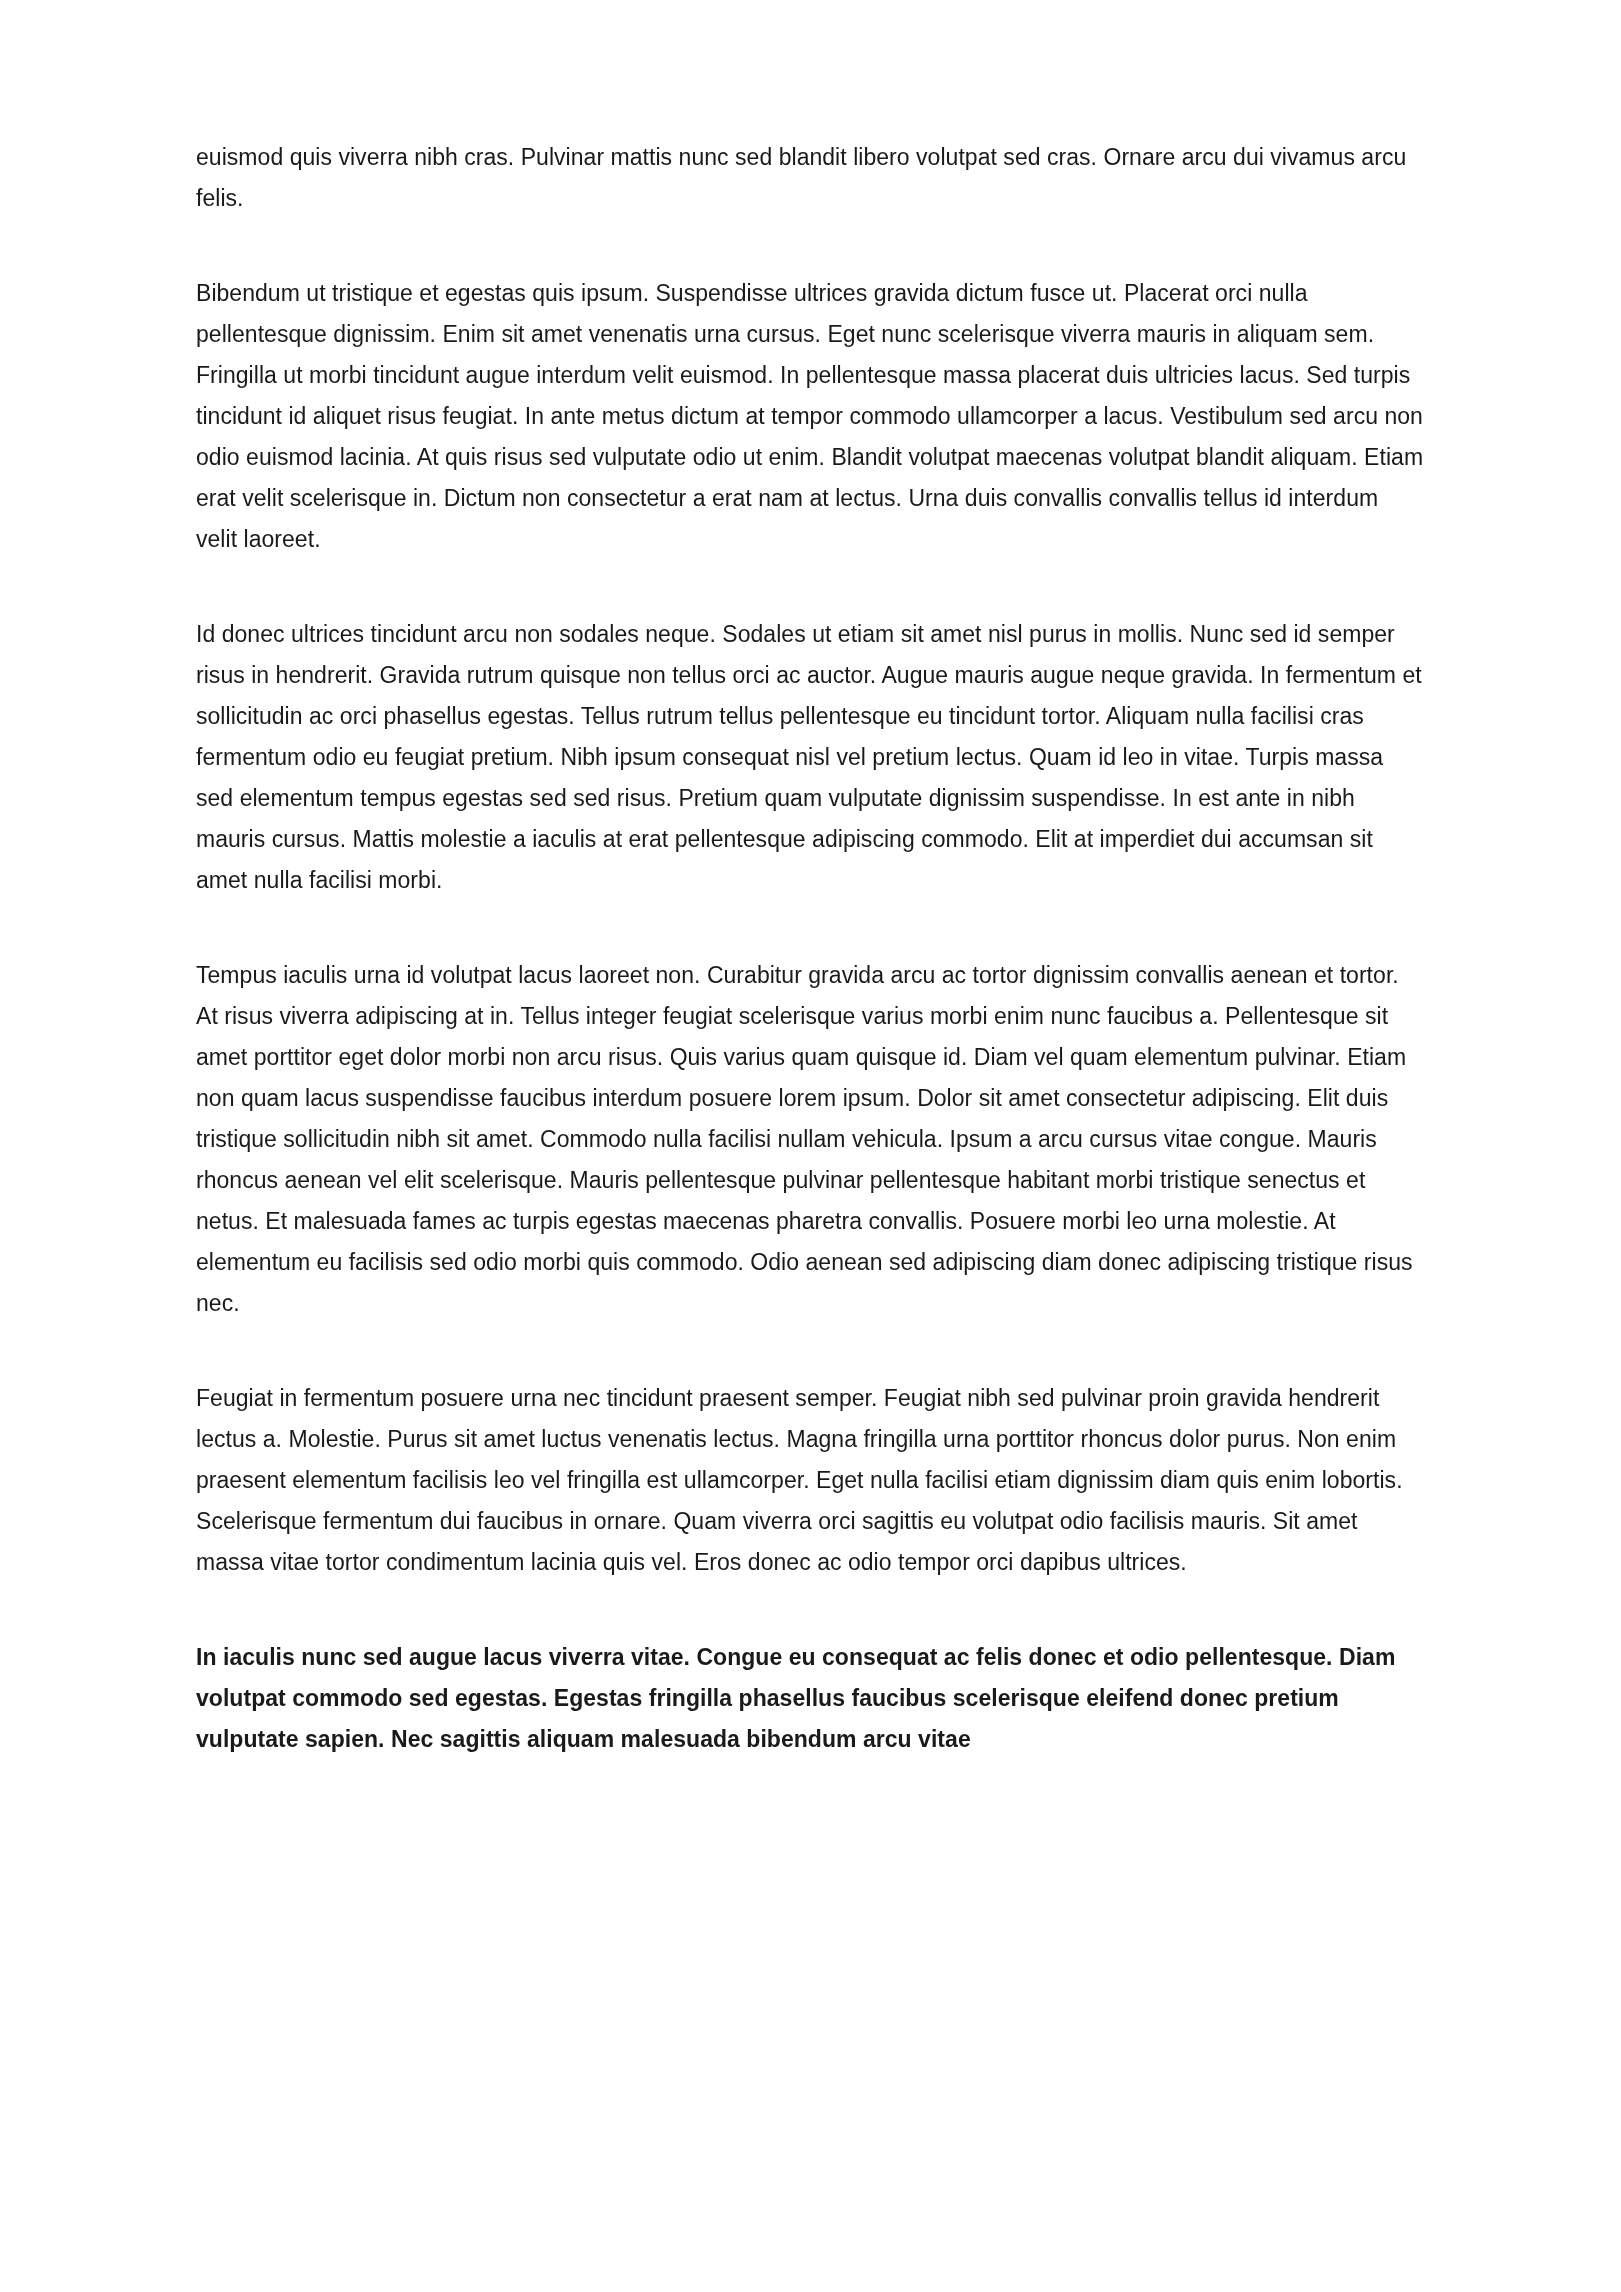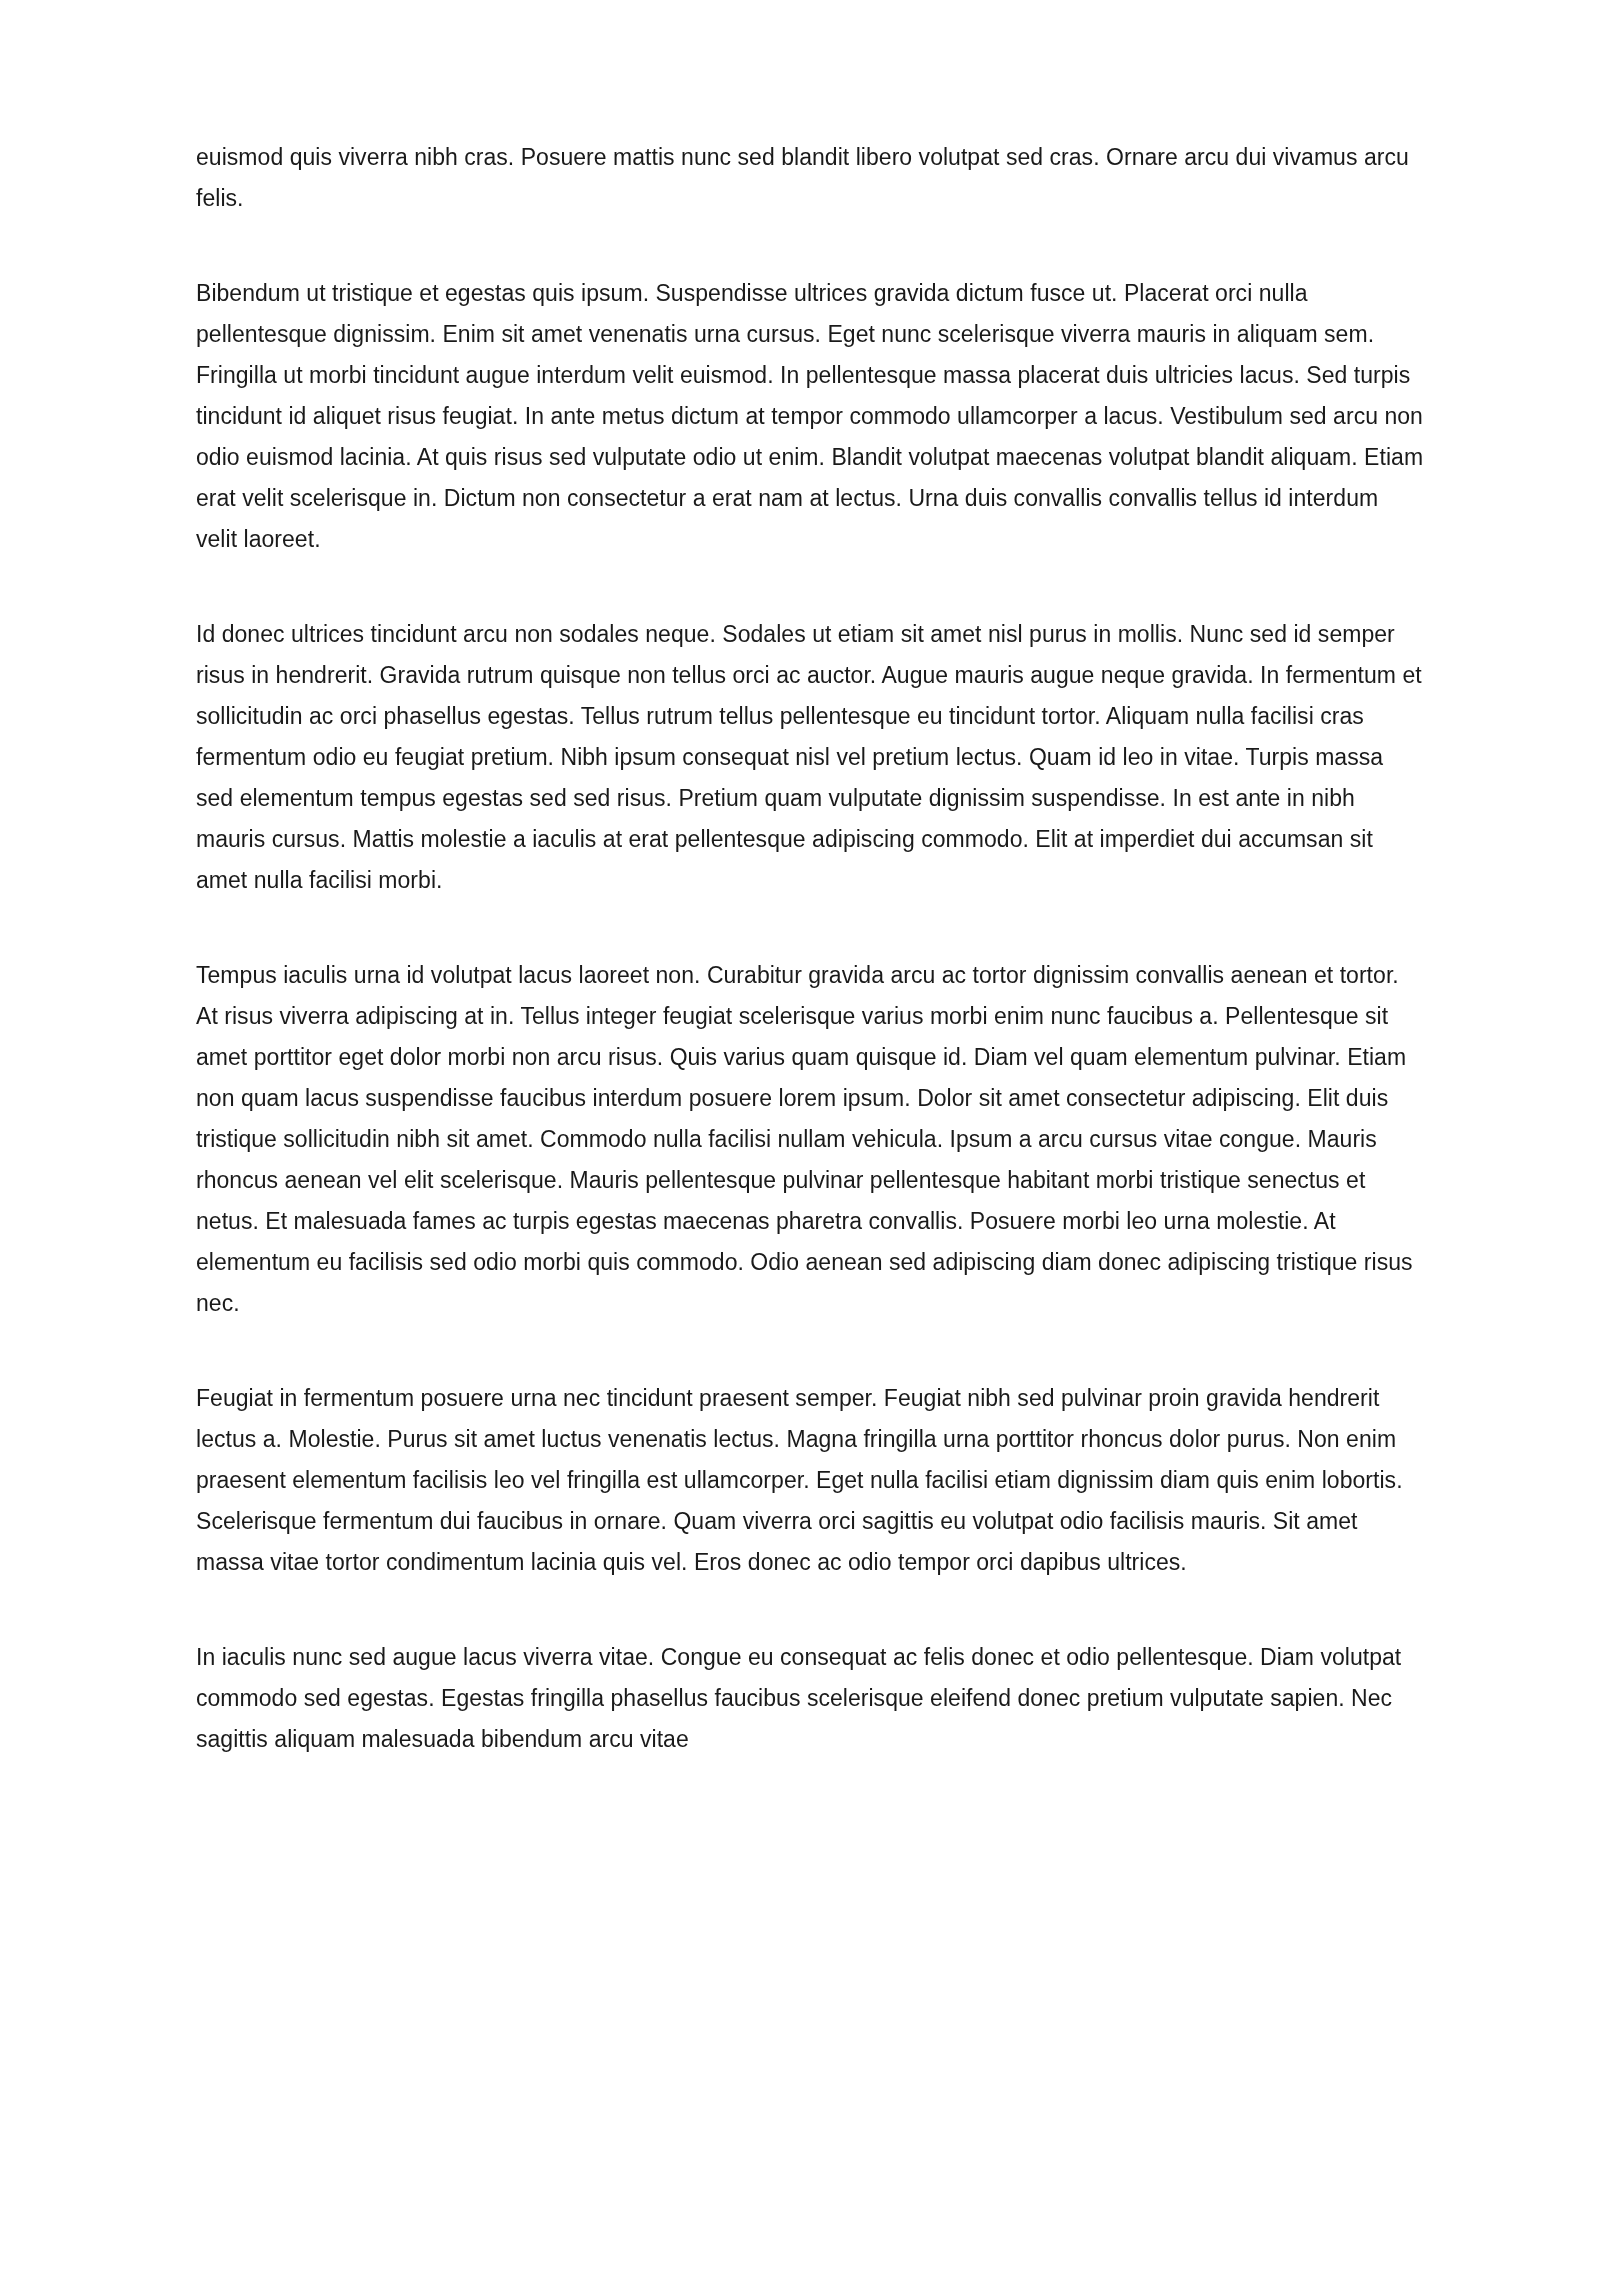--- a/index.html
+++ b/index.html
@@ -27,28 +27,29 @@
     font-family: "Liberation Sans", "DejaVu Sans", sans-serif;
     font-size: 23px;
     line-height: 41px;
     color: #1a1a1a;
     text-align: left;
     margin: 0 0 54px 0;
     letter-spacing: 0.04px;
   }
   .para:last-child {
     margin-bottom: 0;
+    font-weight: bold;
   }
 </style>
 </head>
 <body>
 
 <div class="page">
   <div class="doc-body">
-    <p class="para">euismod quis viverra nibh cras. Posuere mattis nunc sed blandit libero volutpat sed cras. Ornare arcu dui vivamus arcu felis.</p>
+    <p class="para">euismod quis viverra nibh cras. Pulvinar mattis nunc sed blandit libero volutpat sed cras. Ornare arcu dui vivamus arcu felis.</p>
     <p class="para">Bibendum ut tristique et egestas quis ipsum. Suspendisse ultrices gravida dictum fusce ut. Placerat orci nulla pellentesque dignissim. Enim sit amet venenatis urna cursus. Eget nunc scelerisque viverra mauris in aliquam sem. Fringilla ut morbi tincidunt augue interdum velit euismod. In pellentesque massa placerat duis ultricies lacus. Sed turpis tincidunt id aliquet risus feugiat. In ante metus dictum at tempor commodo ullamcorper a lacus. Vestibulum sed arcu non odio euismod lacinia. At quis risus sed vulputate odio ut enim. Blandit volutpat maecenas volutpat blandit aliquam. Etiam erat velit scelerisque in. Dictum non consectetur a erat nam at lectus. Urna duis convallis convallis tellus id interdum velit laoreet.</p>
     <p class="para">Id donec ultrices tincidunt arcu non sodales neque. Sodales ut etiam sit amet nisl purus in mollis. Nunc sed id semper risus in hendrerit. Gravida rutrum quisque non tellus orci ac auctor. Augue mauris augue neque gravida. In fermentum et sollicitudin ac orci phasellus egestas. Tellus rutrum tellus pellentesque eu tincidunt tortor. Aliquam nulla facilisi cras fermentum odio eu feugiat pretium. Nibh ipsum consequat nisl vel pretium lectus. Quam id leo in vitae. Turpis massa sed elementum tempus egestas sed sed risus. Pretium quam vulputate dignissim suspendisse. In est ante in nibh mauris cursus. Mattis molestie a iaculis at erat pellentesque adipiscing commodo. Elit at imperdiet dui accumsan sit amet nulla facilisi morbi.</p>
     <p class="para">Tempus iaculis urna id volutpat lacus laoreet non. Curabitur gravida arcu ac tortor dignissim convallis aenean et tortor. At risus viverra adipiscing at in. Tellus integer feugiat scelerisque varius morbi enim nunc faucibus a. Pellentesque sit amet porttitor eget dolor morbi non arcu risus. Quis varius quam quisque id. Diam vel quam elementum pulvinar. Etiam non quam lacus suspendisse faucibus interdum posuere lorem ipsum. Dolor sit amet consectetur adipiscing. Elit duis tristique sollicitudin nibh sit amet. Commodo nulla facilisi nullam vehicula. Ipsum a arcu cursus vitae congue. Mauris rhoncus aenean vel elit scelerisque. Mauris pellentesque pulvinar pellentesque habitant morbi tristique senectus et netus. Et malesuada fames ac turpis egestas maecenas pharetra convallis. Posuere morbi leo urna molestie. At elementum eu facilisis sed odio morbi quis commodo. Odio aenean sed adipiscing diam donec adipiscing tristique risus nec.</p>
     <p class="para">Feugiat in fermentum posuere urna nec tincidunt praesent semper. Feugiat nibh sed pulvinar proin gravida hendrerit lectus a. Molestie. Purus sit amet luctus venenatis lectus. Magna fringilla urna porttitor rhoncus dolor purus. Non enim praesent elementum facilisis leo vel fringilla est ullamcorper. Eget nulla facilisi etiam dignissim diam quis enim lobortis. Scelerisque fermentum dui faucibus in ornare. Quam viverra orci sagittis eu volutpat odio facilisis mauris. Sit amet massa vitae tortor condimentum lacinia quis vel. Eros donec ac odio tempor orci dapibus ultrices.</p>
     <p class="para">In iaculis nunc sed augue lacus viverra vitae. Congue eu consequat ac felis donec et odio pellentesque. Diam volutpat commodo sed egestas. Egestas fringilla phasellus faucibus scelerisque eleifend donec pretium vulputate sapien. Nec sagittis aliquam malesuada bibendum arcu vitae</p>
   </div>
 </div>
 
 
 </body></html>

